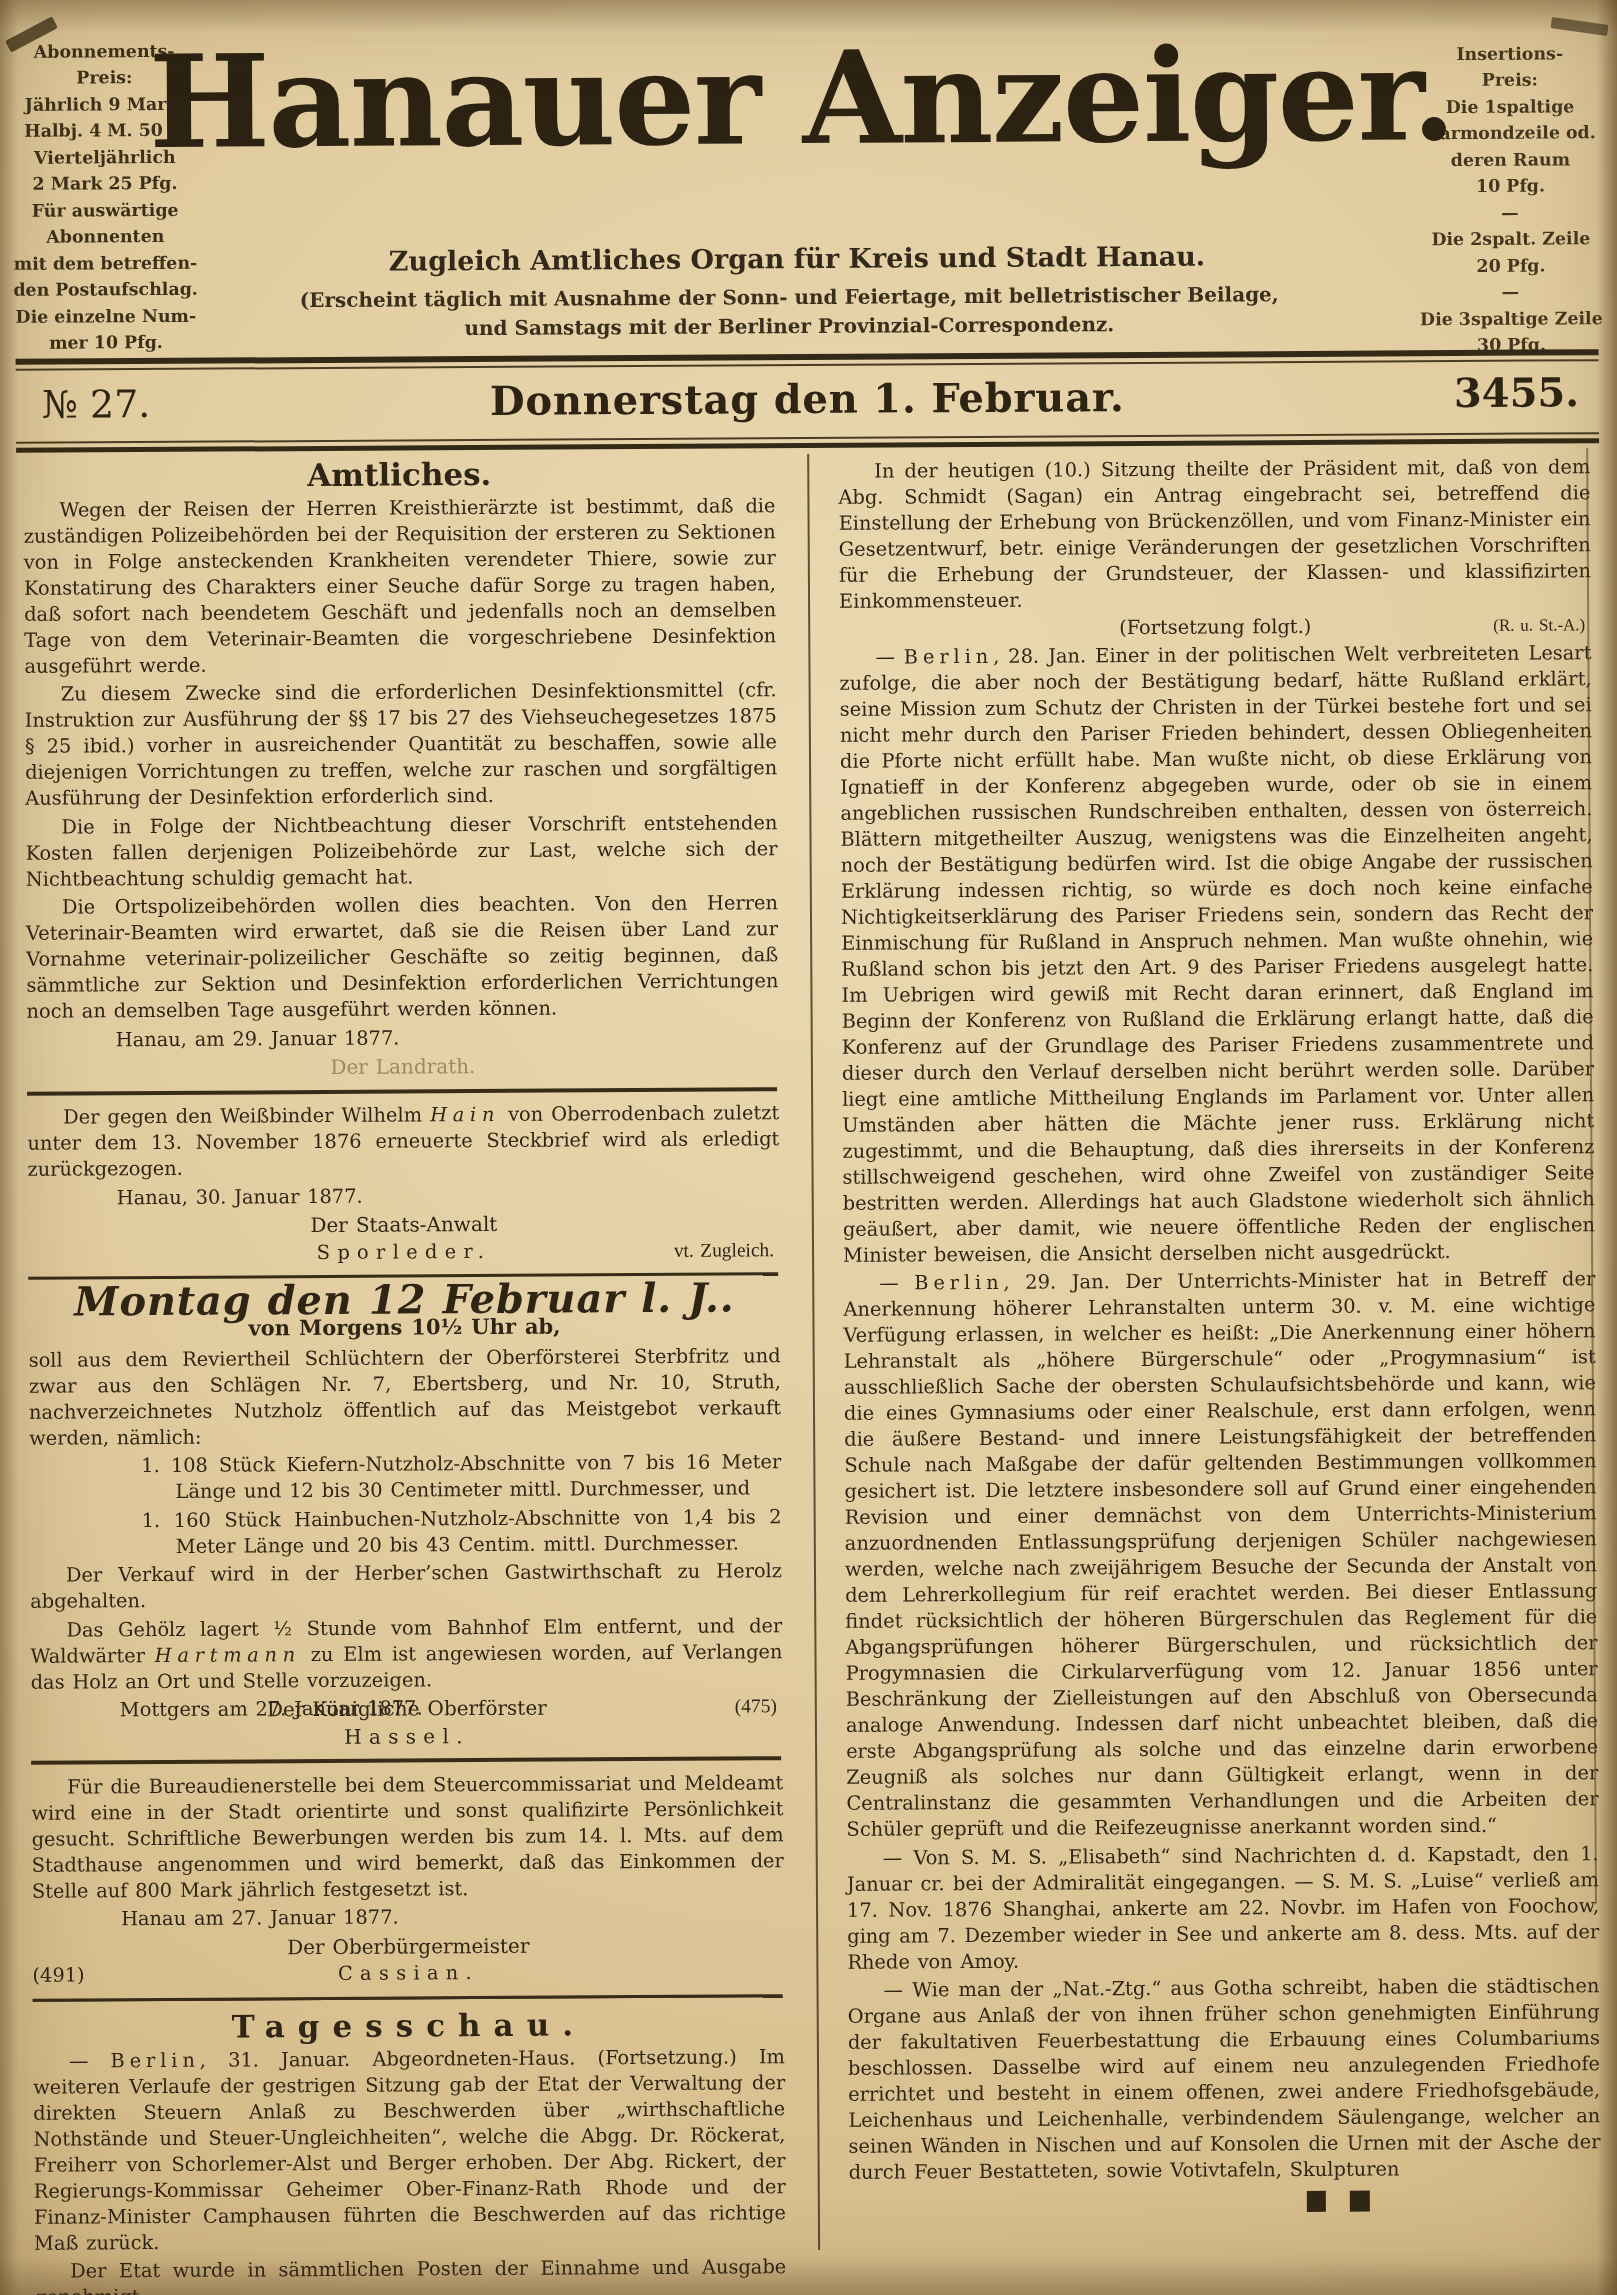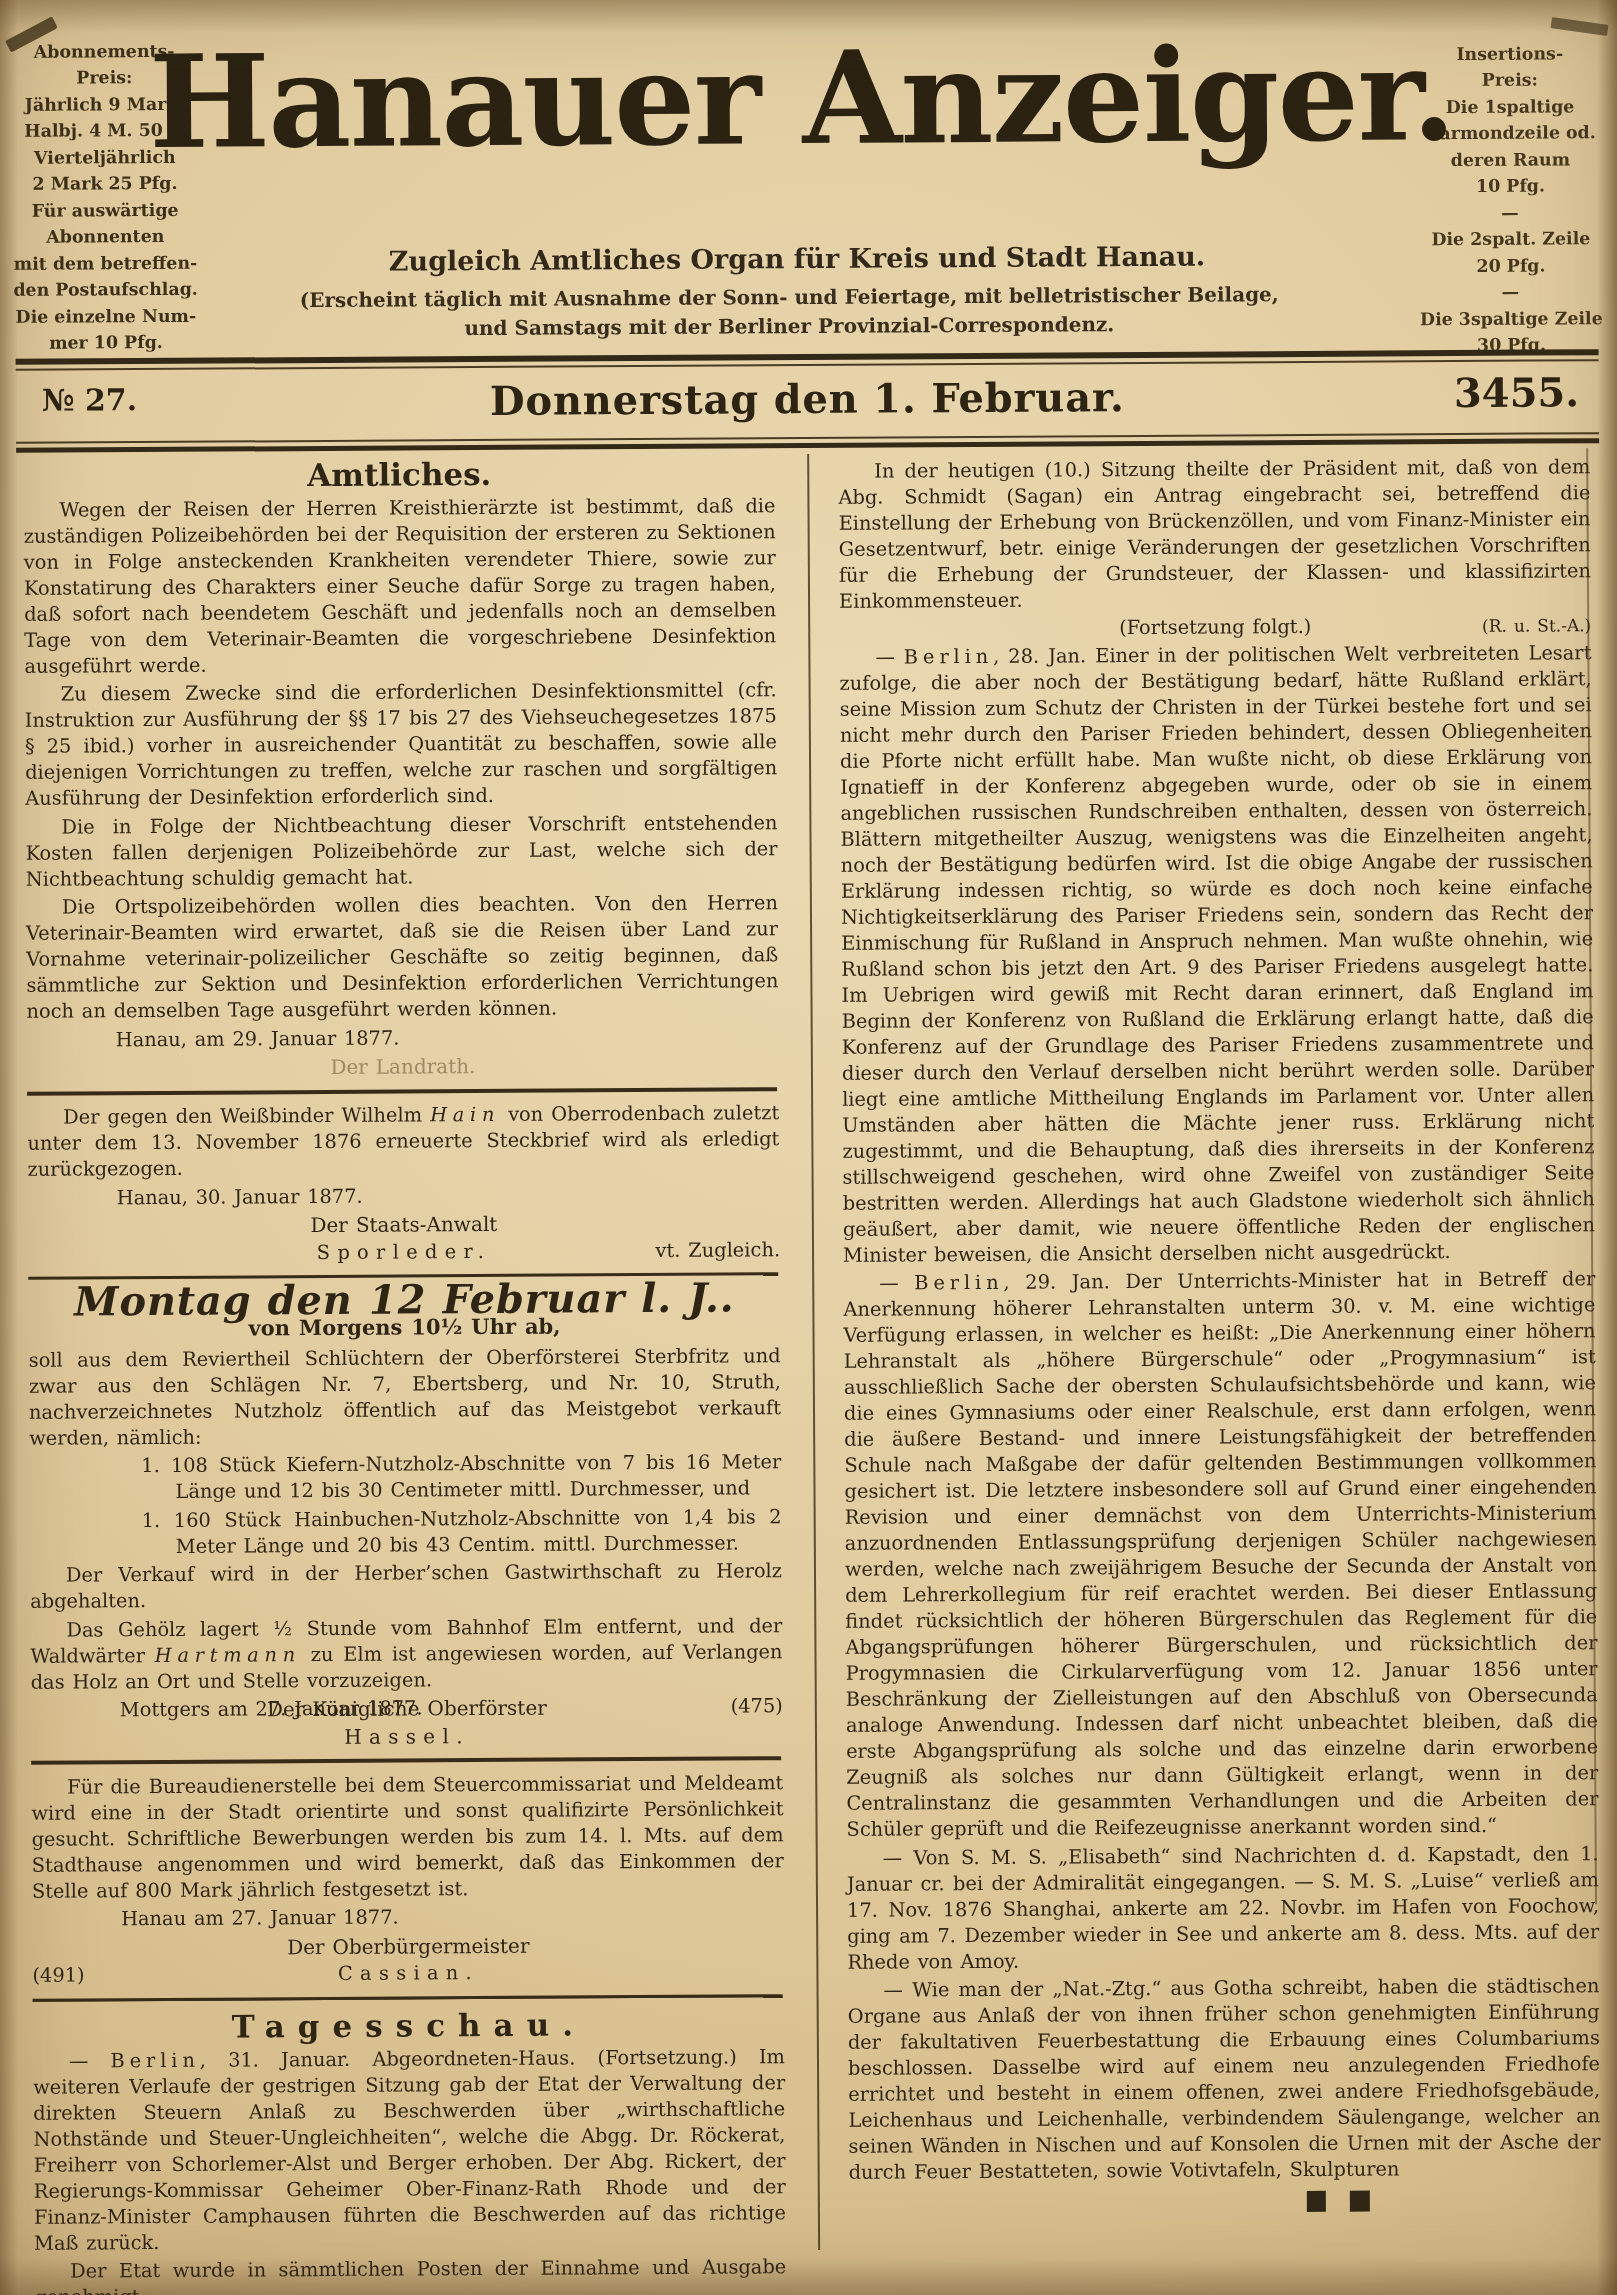--- a/index.html
+++ b/index.html
@@ -44,21 +44,21 @@
   .infoline{
     position:absolute;left:194px;right:226px;text-align:center;
     font-size:20px;color:#3a2f1c;font-weight:bold;
   }
   .info1{top:285px;}
   .info2{top:314px;}
 
   .ruleA{position:absolute;left:19.4px;right:16px;top:354px;height:5.7px;background:#332917;}
   .ruleA2{position:absolute;left:19.4px;right:16px;top:364px;height:1.6px;background:#4a3c22;}
   .daterow{position:absolute;left:24px;right:21px;top:370px;height:60px;}
-  .issue{position:absolute;left:21px;top:8px;font-size:30px;font-weight:bold;}
+  .issue{position:absolute;left:21px;top:8px;font-size:38px;font-weight:normal;}
   .datec{position:absolute;left:0;right:0;top:4.9px;text-align:center;font-size:40px;font-weight:bold;letter-spacing:0.8px;}
   .year{position:absolute;right:14.6px;top:3.2px;font-size:40px;font-weight:bold;}
   .ruleB1{position:absolute;left:19.4px;right:16px;top:437px;height:1.6px;background:#4a3c22;}
   .ruleB2{position:absolute;left:19.4px;right:16px;top:443px;height:4.9px;background:#332917;}
 
   
   .cols{position:absolute;left:26px;right:22.6px;top:459px;bottom:13px;}
   .coldiv{position:absolute;left:784px;top:-4.9px;bottom:32px;width:2.4px;background:rgba(56,43,20,.78);}
   .col{
     position:absolute;top:0;width:752px;
@@ -72,21 +72,21 @@
   .h-amt{font-size:31px;font-weight:bold;margin:0 0 8px 0;}
   .h-tag{font-size:31px;font-weight:bold;letter-spacing:13px;margin:4.9px 0 8px 0;}
   .h-montag{font-size:40px;font-weight:bold;font-style:italic;margin:8px 0 1.6px 0;letter-spacing:0.8px;}
   .subline{font-weight:bold;font-size:21px;margin-bottom:4.9px;}
   .dateline{text-indent:89px !important;text-align:left;}
   .sig{text-align:center;text-indent:0 !important;font-size:20px;margin:1.6px 0;}
   .sig-sp{letter-spacing:7.3px;}
   .faded{color:#9c8a64;}
   .row{position:relative;text-indent:0 !important;margin:1.6px 0;}
   .row .mid{display:block;text-align:center;}
-  .row .rgt{position:absolute;right:0;top:0;}
+  .row .rgt{position:absolute;right:6px;top:0;font-family:Liberation Serif, serif;}
   .row .lft{position:absolute;left:0;top:0;}
   .small{font-size:17px;}
   .colrule{height:4px;background:#382c18;margin:9.7px 1.6px 9.7px 0;}
   .colrule.thin{height:2.4px;}
   .colrule.dbl{height:1.6px;border-bottom:1.6px solid #382c18;background:#382c18;box-shadow:0 4.9px 0 -3.2px #382c18;margin-bottom:13px;}
   .hang{padding-left:146px;text-indent:-34px !important;text-align:justify;}
   .bold{font-weight:normal;}
   .spaced{letter-spacing:5.7px;font-style:italic;}
   .loc{letter-spacing:4.9px;}
 

